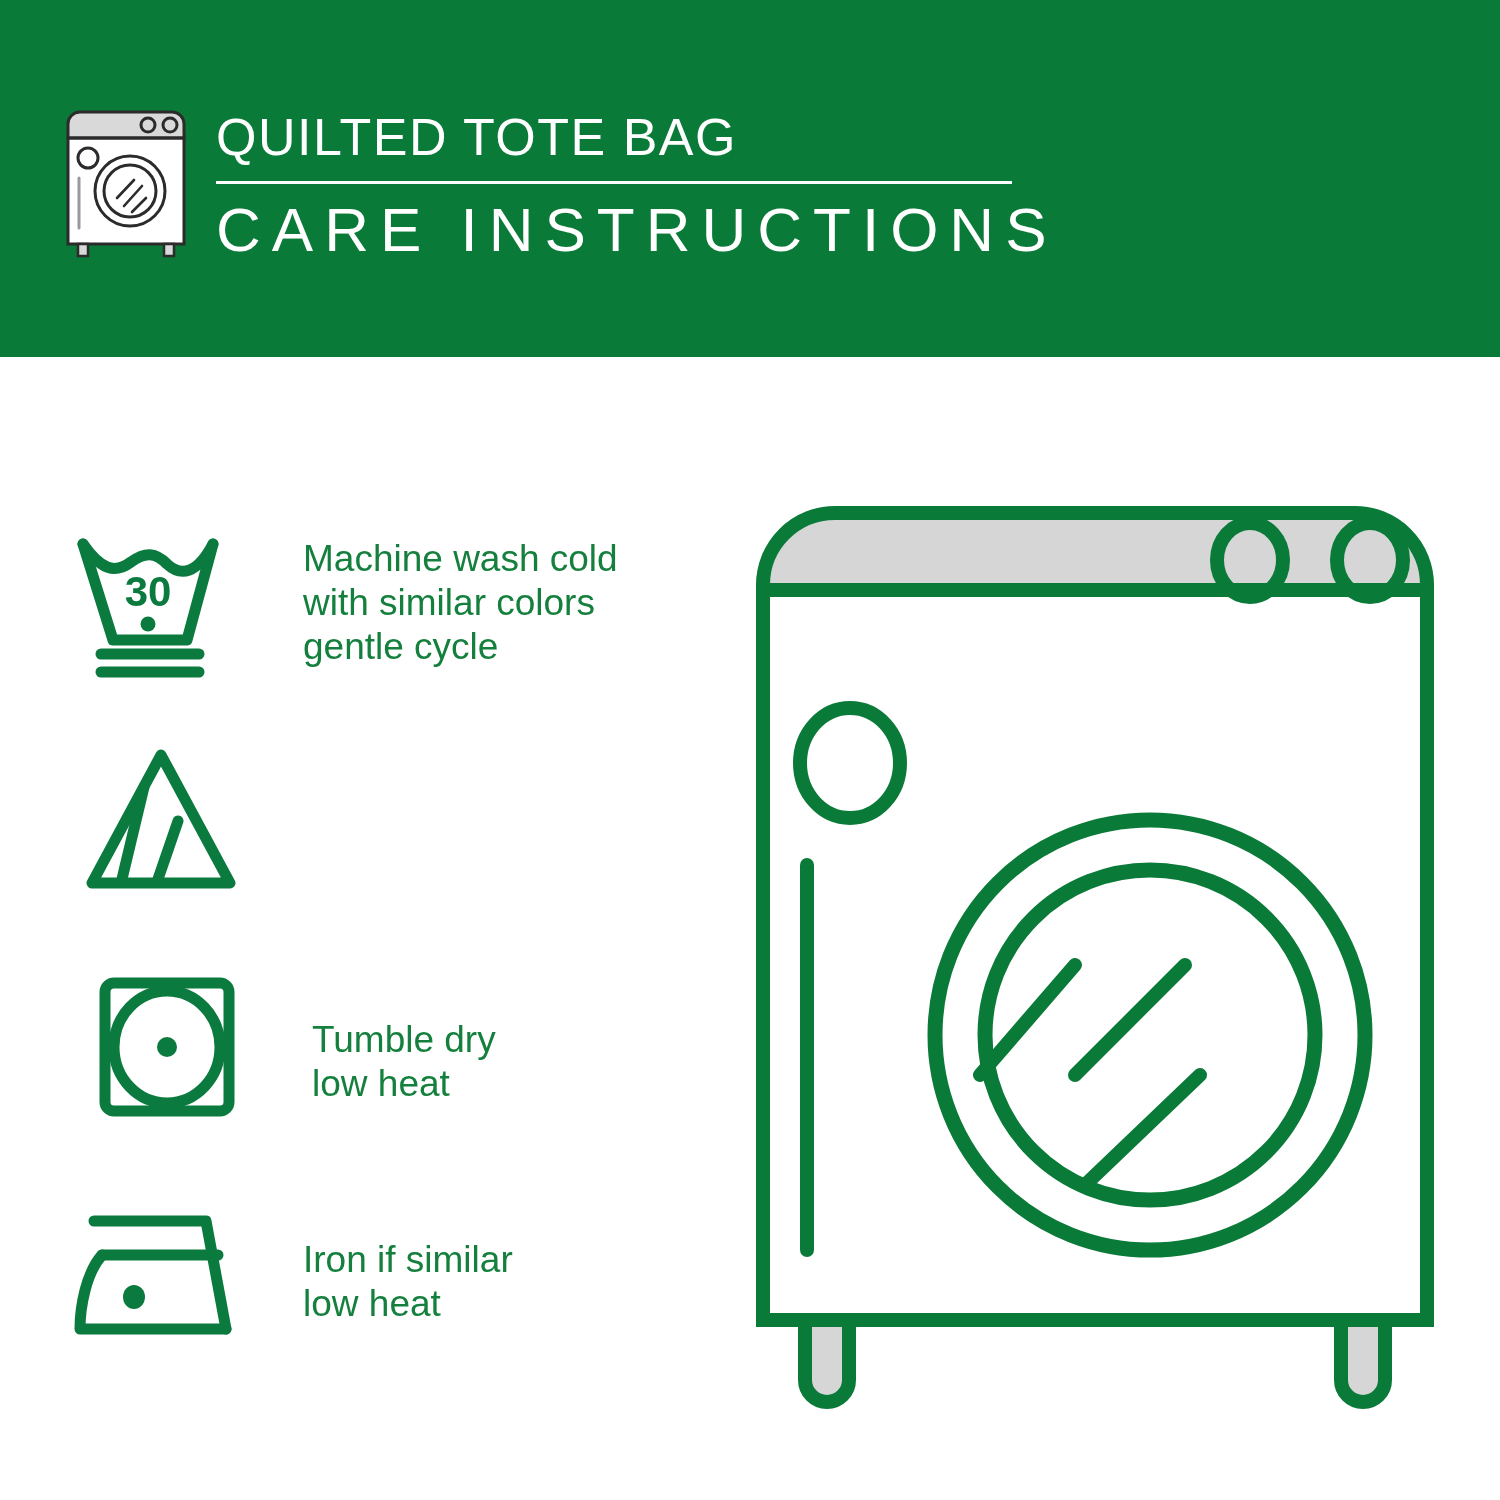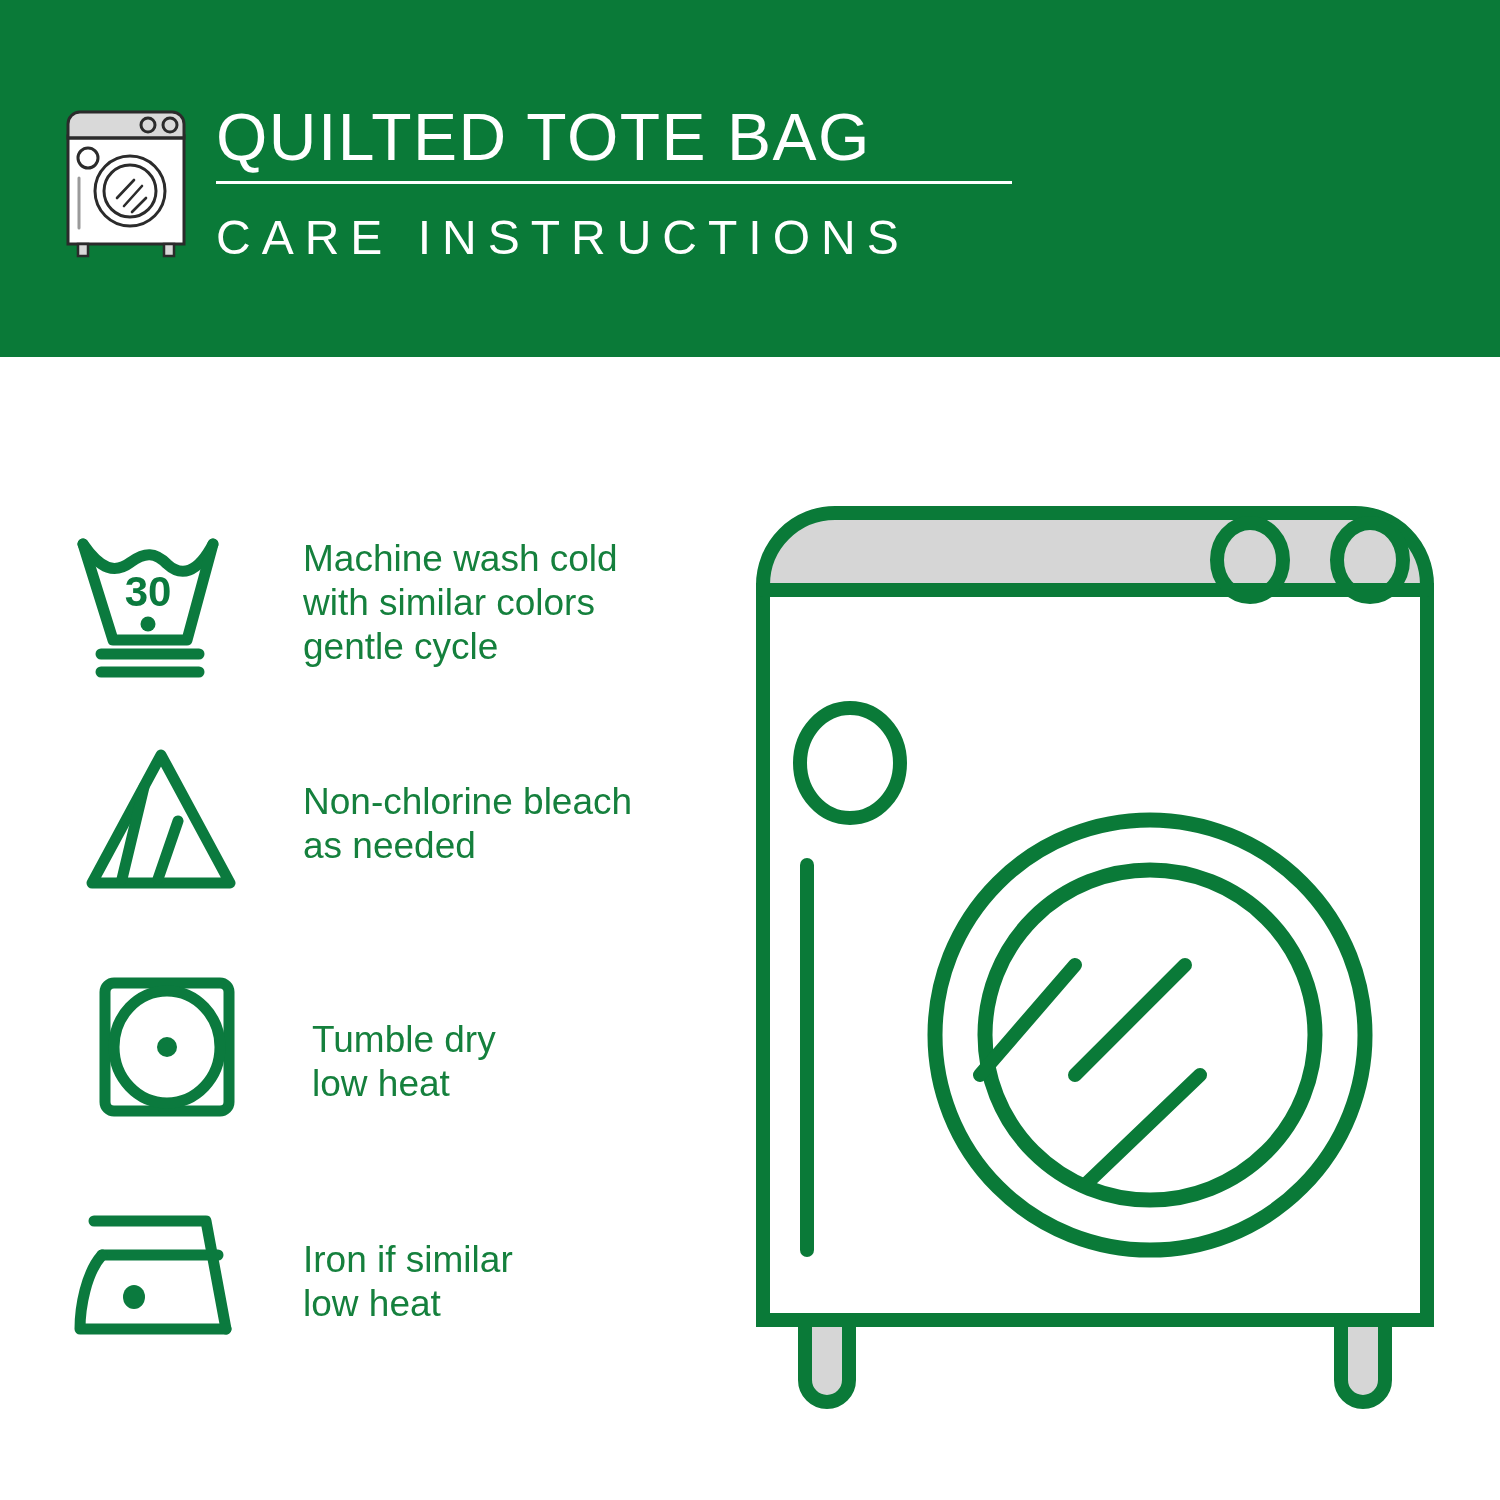--- a/index.html
+++ b/index.html
@@ -38,39 +38,39 @@
 
   #header-titles {
     position: absolute;
     left: 216px;
     top: 100px;
     width: 900px;
   }
 
   #main-title {
     color: #ffffff;
-    font-size: 66px;
+    font-size: 52px;
     line-height: 74px;
     font-weight: 300;
     letter-spacing: 1.5px;
     font-family: "Liberation Sans", sans-serif;
     white-space: nowrap;
   }
 
   #title-divider {
     margin-top: 7px;
     width: 796px;
     height: 3px;
     background: #ffffff;
   }
 
   #sub-title {
-    margin-top: 19px;
+    margin-top: 11px;
     color: #ffffff;
-    font-size: 48px;
+    font-size: 62px;
     line-height: 70px;
     font-weight: 300;
     letter-spacing: 11px;
     font-family: "Liberation Sans", sans-serif;
     white-space: nowrap;
   }
 
   
   #care-list {
     position: absolute;
@@ -198,22 +198,20 @@
         <svg viewBox="0 0 162 148" width="162" height="148" xmlns="http://www.w3.org/2000/svg">
           <g fill="none" stroke="#0b7a3e" stroke-width="11" stroke-linecap="round" stroke-linejoin="round">
 
             <path d="M81 10 L150 138 L12 138 Z"></path>
 
             <line x1="64" y1="42" x2="42" y2="134"></line>
             <line x1="98" y1="76" x2="78" y2="134"></line>
           </g>
         </svg>
       </div>
-      <div class="care-text">Non-chlorine bleach
-as needed</div>
     </div>
 
     <div class="care-row" id="row-dry">
       <div class="care-symbol">
         <svg viewBox="0 0 140 148" width="140" height="148" xmlns="http://www.w3.org/2000/svg">
           <g fill="none" stroke="#0b7a3e" stroke-width="11" stroke-linejoin="round">
             <rect x="8" y="10" width="124" height="128" rx="9" ry="9"></rect>
             <ellipse cx="70" cy="74" rx="53" ry="56"></ellipse>
           </g>
           <circle cx="70" cy="74" r="10" fill="#0b7a3e"></circle>

